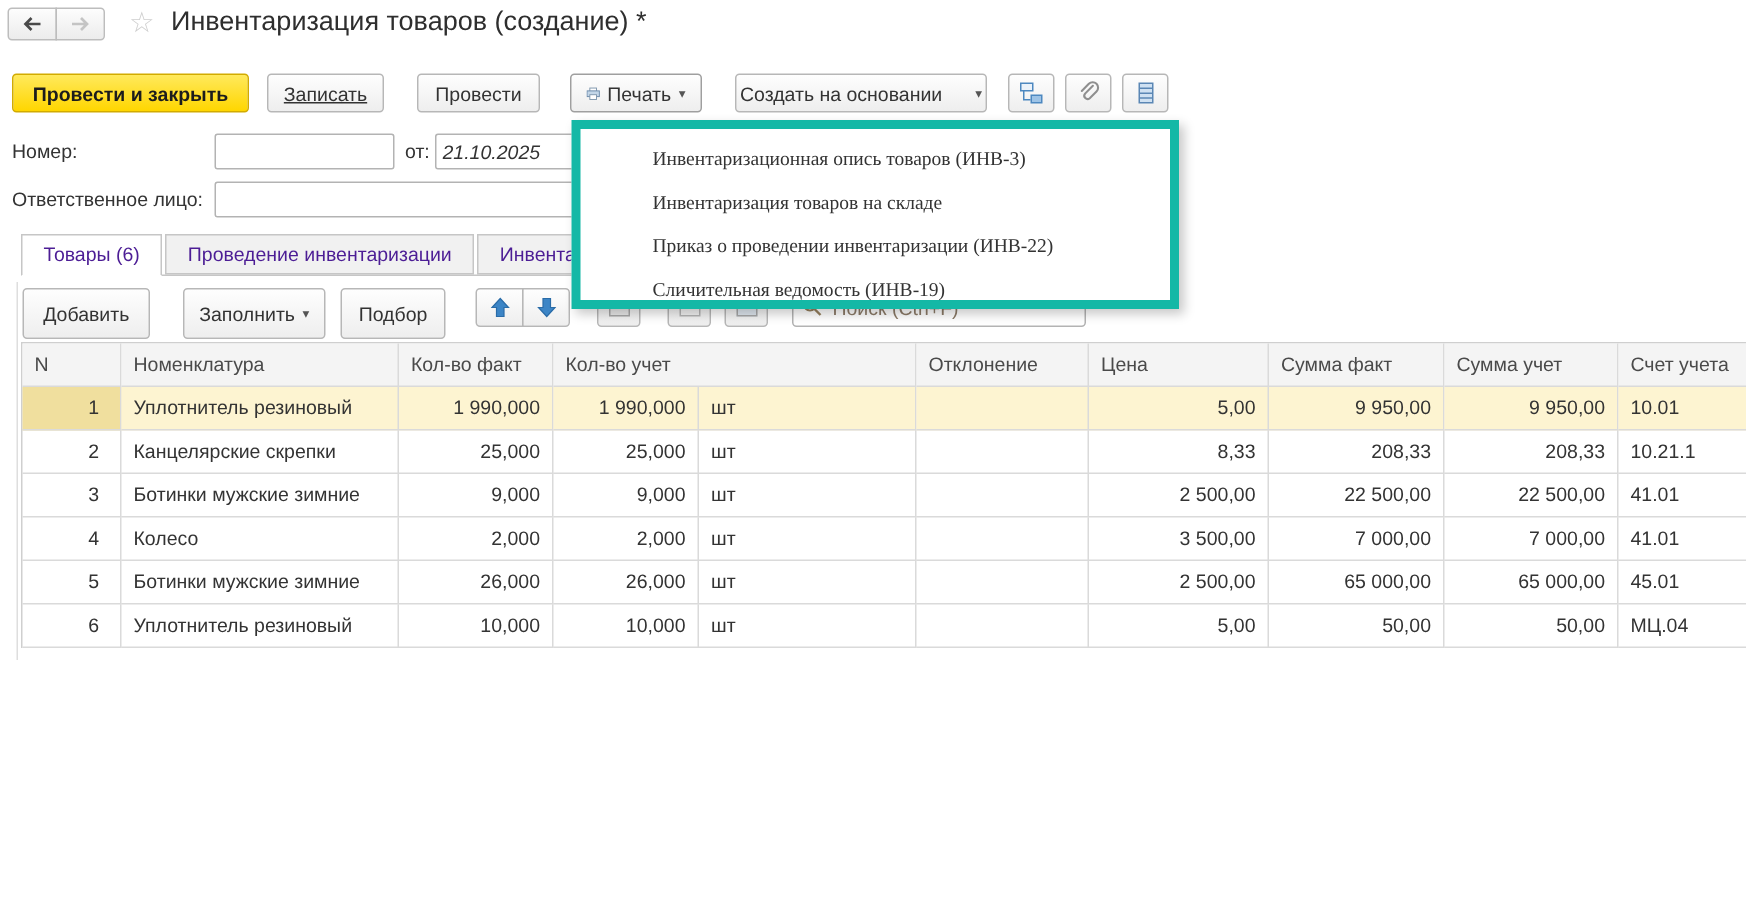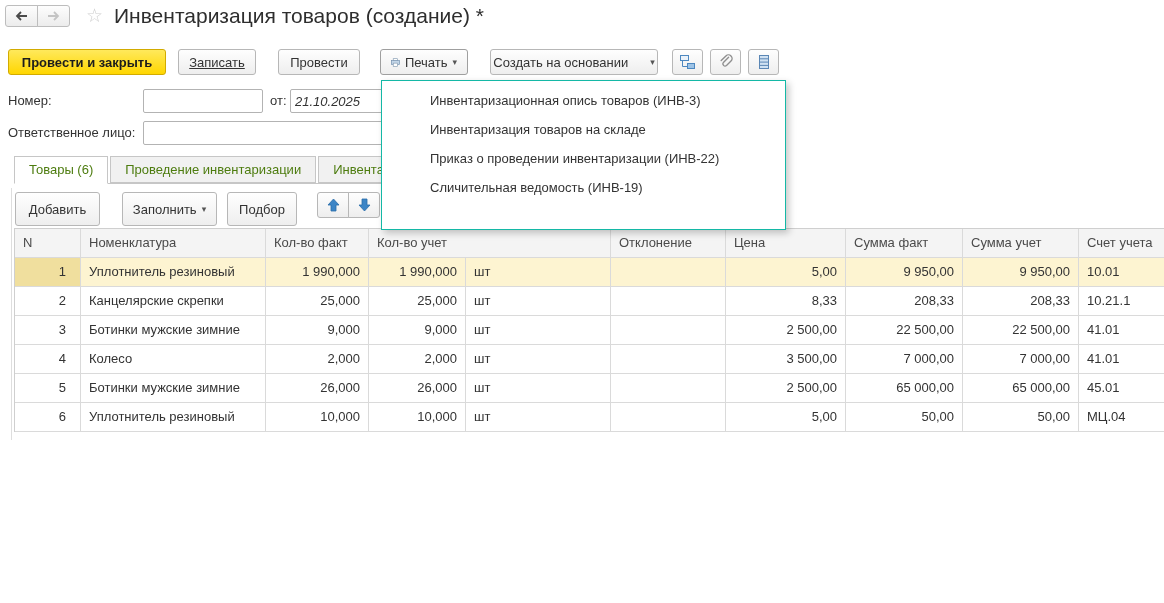--- a/index.html
+++ b/index.html
@@ -5,35 +5,35 @@
   html,body{margin:0;padding:0;background:#fff;}
   .screen{position:relative;width:1164px;height:603px;background:#fff;overflow:hidden;
           font-family:"Liberation Sans","DejaVu Sans",sans-serif;font-size:13px;color:#333;}
   
   .navgroup{position:absolute;left:5px;top:5px;display:flex;}
   .navbtn{box-sizing:border-box;width:33px;height:22px;border:1px solid #bdbdbd;
           background:linear-gradient(#fdfdfd,#ececec);display:flex;align-items:center;justify-content:center;}
   .navbtn.first{border-radius:3px 0 0 3px;}
   .navbtn.last{border-radius:0 3px 3px 0;margin-left:-1px;}
   .star{position:absolute;left:86px;top:5px;font-size:19px;color:#cfcfcf;line-height:22px;}
-  .title{position:absolute;left:114px;top:4px;font-size:21px;color:#2e2e2e;white-space:nowrap;}
+  .title{position:absolute;left:114px;top:4px;font-size:18px;color:#2e2e2e;white-space:nowrap;}
   
   .btn{position:absolute;box-sizing:border-box;height:26px;top:49px;display:flex;align-items:center;
        justify-content:center;gap:5px;border:1px solid #b7b7b7;border-radius:3px;
        background:linear-gradient(#fefefe,#eee);color:#333;white-space:nowrap;padding:0 10px;text-align:center;}
   .btn.yellow{background:linear-gradient(#ffe95c,#ffd600);border-color:#d2ab00;font-weight:bold;color:#1c1c1c;}
   .caret{font-size:9px;color:#555;line-height:10px;}
   
   .label{position:absolute;line-height:24px;color:#333;white-space:nowrap;}
   .input{position:absolute;box-sizing:border-box;height:24px;border:1px solid #b3b3b3;border-radius:2px;
          padding:0 4px;font:inherit;color:#333;background:#fff;outline:none;}
   
   .tabs{position:absolute;left:14px;top:156px;display:flex;}
   .tab{box-sizing:border-box;height:27px;line-height:25px;padding:0 14px;margin-right:2px;
-       border:1px solid #c6c6c6;background:#f1f1f1;color:#4d7c0f;white-space:nowrap;}
+       border:1px solid #c6c6c6;background:#f1f1f1;color:#4c1d95;white-space:nowrap;}
   .tab.active{background:#fff;height:28px;border-bottom:1px solid #fff;position:relative;z-index:2;}
   .tab.clipped{padding-right:44px;}
   .tabline{position:absolute;left:106px;top:183px;width:276px;height:1px;background:#c6c6c6;}
   .vline{position:absolute;left:11px;top:188px;width:1px;height:252px;background:#dedede;}
   
   .cbtn{position:absolute;top:192px;box-sizing:border-box;height:26px;display:flex;align-items:center;
         justify-content:center;gap:5px;border:1px solid #b7b7b7;border-radius:3px;
         background:linear-gradient(#fefefe,#eee);color:#333;padding:16px 10px;white-space:nowrap;}
   .search{position:absolute;top:192px;left:528px;width:196px;box-sizing:border-box;height:26px;
           border:1px solid #b3b3b3;border-radius:3px;padding:0 6px 0 26px;font:inherit;color:#555;background:#fff;outline:none;}
@@ -45,23 +45,23 @@
        border-left:1px solid #cfcfcf;border-top:1px solid #cfcfcf;}
   .cell{box-sizing:border-box;height:29px;line-height:28px;border-right:1px solid #dadada;
         border-bottom:1px solid #dadada;padding:0 8px;overflow:hidden;white-space:nowrap;}
   .head{background:#f4f4f4;color:#4a4a4a;}
   .span2{grid-column:span 2;}
   .num{text-align:right;}
   .ncell{text-align:right;padding-right:14px;}
   .sel{background:#fdf4d1;}
   .nsel{background:#f0df9e;}
   
-  .menu{position:absolute;left:381px;top:80px;width:405px;height:150px;box-sizing:border-box;
-        background:#fff;border:1px solid #14b8a6;box-shadow:3px 3px 7px rgba(0,0,0,.22);
-        z-index:50;padding-top:5px;}
+  .menu{position:absolute;left:381px;top:80px;width:405px;height:126px;box-sizing:border-box;
+        background:#fff;border:6px solid #14b8a6;box-shadow:3px 3px 7px rgba(0,0,0,.22);
+        z-index:50;padding-top:5px;font-family:Liberation Serif, serif;}
   .menu-item{height:29px;line-height:29px;padding-left:48px;color:#333;white-space:nowrap;}
 </style>
 </head>
 <body>
 
 <div class="screen">
 
   <div class="navgroup">
     <div class="navbtn first">
       <svg width="15" height="12" viewBox="0 0 15 12">

